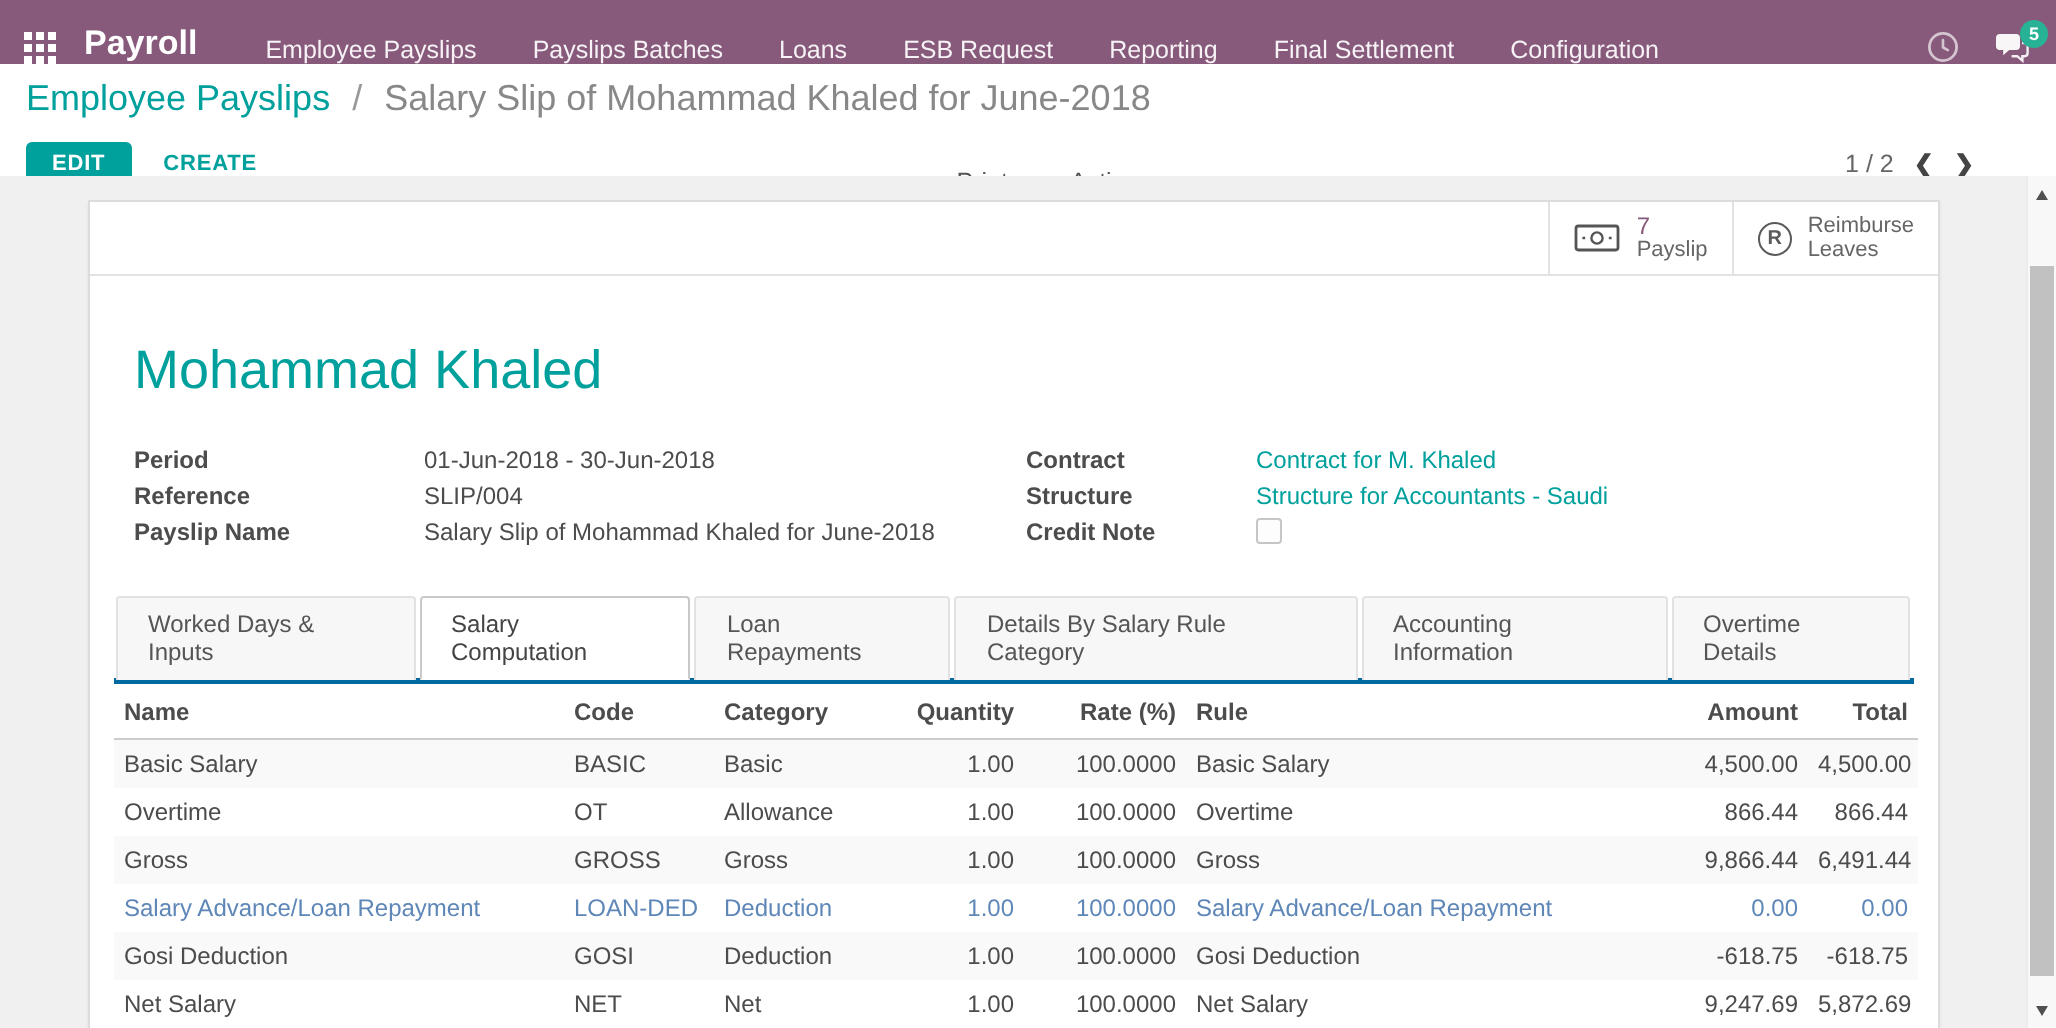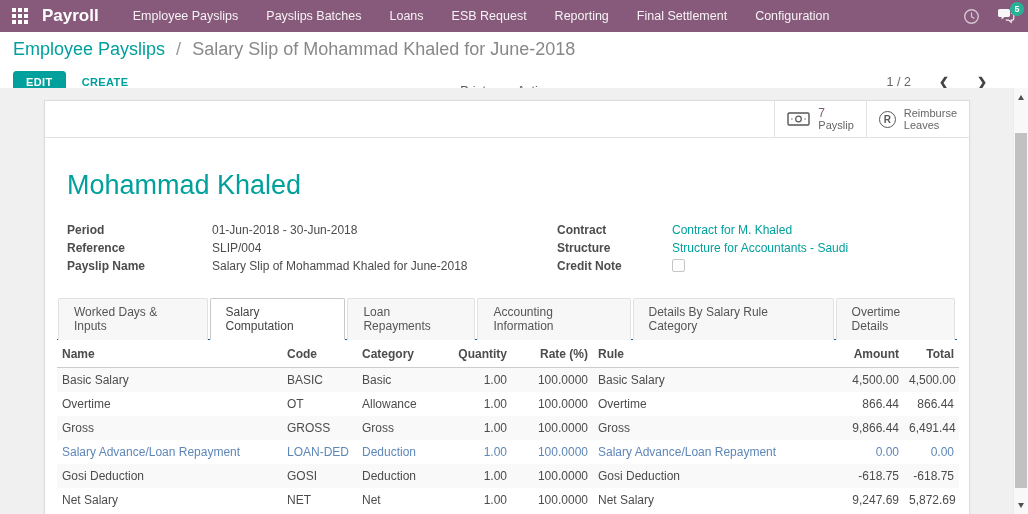--- a/index.html
+++ b/index.html
@@ -1,20 +1,20 @@
 <!DOCTYPE html>
 <html><head>
 <meta charset="utf-8">
 <style>
   * { margin:0; padding:0; box-sizing:border-box; }
   html,body { width:1028px; height:514px; overflow:hidden; }
   body { font-family:"Liberation Sans", sans-serif; font-size:12px; color:#4c4c4c; background:#fff; }
 
   
-  .topbar { height:32px; background:#875A7B; display:flex; align-items:center; padding:0 12px; color:#fff; }
+  .topbar { height:32px; background:#875A7B; display:flex; align-items:flex-end; padding:0 12px; color:#fff; }
   .apps-grid { display:grid; grid-template-columns:repeat(3,4px); grid-template-rows:repeat(3,4px); gap:2px; margin-right:14px; cursor:pointer; }
   .apps-grid i { background:#fff; display:block; }
   .brand { font-size:17px; font-weight:bold; margin-right:34px; }
   .menu { display:flex; align-items:center; gap:28px; flex:1; }
   .menu-item { font-size:12.5px; color:rgba(255,255,255,.92); cursor:pointer; white-space:nowrap; }
   .topbar-right { display:flex; align-items:center; gap:16px; }
   .icon-btn { position:relative; display:flex; align-items:center; cursor:pointer; }
   .badge { position:absolute; top:-6px; right:-8px; background:#28b295; color:#fff; font-size:9px; min-width:14px; height:14px; border-radius:8px; display:flex; align-items:center; justify-content:center; padding:0 3px; font-weight:bold; }
   .user { display:flex; align-items:center; gap:7px; cursor:pointer; }
   .user-name { font-size:12.5px; color:#fff; }
@@ -24,46 +24,46 @@
   .breadcrumb { font-size:18px; line-height:20px; white-space:nowrap; }
   .breadcrumb .bc-link { color:#00A09D; cursor:pointer; }
   .breadcrumb .bc-sep { color:#999; margin:0 6px; }
   .breadcrumb .bc-current { color:#888; }
   .cp-row { display:flex; align-items:center; margin-top:6px; }
   .btn-primary { background:#00A09D; color:#fff; border:1px solid #00A09D; font-size:11px; font-weight:bold; letter-spacing:.4px; padding:4px 12px; border-radius:3px; cursor:pointer; font-family:inherit; }
   .btn-link { background:none; border:none; color:#00A09D; font-size:11px; font-weight:bold; letter-spacing:.4px; padding:4px 10px; margin-left:6px; cursor:pointer; font-family:inherit; }
   .cp-center { flex:1; display:flex; justify-content:center; gap:18px;margin-top:19px; }
   .dropdown { color:#555; font-size:12.5px; display:flex; align-items:center; gap:5px; cursor:pointer; }
   .caret { width:0; height:0; border-left:4px solid transparent; border-right:4px solid transparent; border-top:4px solid #555; display:inline-block; }
-  .pager { display:flex; align-items:center; gap:28px; color:#666; font-size:12.5px; margin-right:28px; }
+  .pager { display:flex; align-items:center; gap:10px; color:#666; font-size:12.5px; margin-right:28px; }
   .pager-arrow { font-size:12px; color:#444; cursor:pointer; font-weight:bold; }
 
   
   .content { position:relative; background:#f0f0f0; height:426px; overflow:hidden; }
   .sheet { margin:12px 58px 0 44px; background:#fff; border:1px solid #dcdcdc; box-shadow:0 1px 2px rgba(0,0,0,.06); height:500px; }
   .stat-row { height:37px; border-bottom:1px solid #e3e3e3; display:flex; justify-content:flex-end; }
   .stat-btn { border-left:1px solid #e3e3e3; display:flex; align-items:center; gap:8px; padding:0 12px; cursor:pointer; background:#fff; }
   .stat-text { display:flex; flex-direction:column; line-height:12px; font-size:11px; color:#666; }
   .stat-value { color:#875A7B; font-size:12px; }
   .r-circle { width:17px; height:17px; border:1.6px solid #5a5a5a; border-radius:50%; color:#5a5a5a; font-size:10px; font-weight:bold; display:flex; align-items:center; justify-content:center; }
 
   .sheet-body { padding:16px 12px 0; }
   .page-title { color:#00A09D; font-size:27px; font-weight:500; margin:16px 0 20px 10px; }
-  .groups { display:flex;gap:44px; }
+  .groups { display:flex; }
   .group-left { width:442px; padding-left:10px; }
   .group-right { flex:1; padding-left:14px; }
   .field-row { display:flex; align-items:center; min-height:17px; margin-bottom:1px; }
   .field-row label { font-weight:bold; color:#4c4c4c; font-size:12px; }
   .group-left .field-row label { width:145px; flex:none; }
   .group-right .field-row label { width:115px; flex:none; }
   .field-value { font-size:12px; color:#4c4c4c; }
   .field-value.link { color:#00A09D; cursor:pointer; }
   .checkbox { width:13px; height:13px; border:1px solid #c6c6c6; border-radius:2px; background:#fdfdfd; }
 
-  .tabs { display:flex; margin-top:22px; border-bottom:1px solid #0369a1; padding-left:1px; }
+  .tabs { display:flex; margin-top:22px; border-bottom:3px solid #0369a1; padding-left:1px; }
   .tab { font-size:12px; color:#555; background:#f7f7f7; border:1px solid #e2e2e2; border-bottom:none; padding:6px 15px; margin-right:2px; cursor:pointer; margin-bottom:0; position:relative; top:1px; border-top-left-radius:2px; border-top-right-radius:2px; }
   .tab.active { background:#fff; color:#444; border:1px solid #c9c9c9; border-bottom:1px solid #fff; }
 
   table.o-list { width:100%; border-collapse:collapse; table-layout:fixed; }
   .o-list th { font-size:12px; font-weight:bold; color:#4c4c4c; padding:7px 5px 6px; border-bottom:1px solid #ccc; white-space:nowrap; overflow:hidden; }
   .o-list td { font-size:12px; padding:5px 5px; white-space:nowrap; overflow:hidden; }
   .o-list tbody tr { cursor:pointer; }
   .o-list tbody tr:nth-child(odd) { background:#f9f9f9; }
   .o-list tr.highlight td { color:#5e87b8; }
   .al-left { text-align:left; }
@@ -202,22 +202,22 @@
               <label>Credit Note</label>
               <div class="checkbox"></div>
             </div>
           </div>
       </div>
 
       <div class="tabs">
           <div class="tab">Worked Days &amp; Inputs</div>
           <div class="tab active">Salary Computation</div>
           <div class="tab">Loan Repayments</div>
+          <div class="tab">Details By Salary Rule Category</div>
           <div class="tab">Accounting Information</div>
-          <div class="tab">Details By Salary Rule Category</div>
           <div class="tab">Overtime Details</div>
         </div>
 
       <table class="o-list">
         <colgroup>
             <col style="width: 225px;">
             <col style="width: 75px;">
             <col style="width: 87px;">
             <col style="width: 68px;">
             <col style="width: 81px;">

